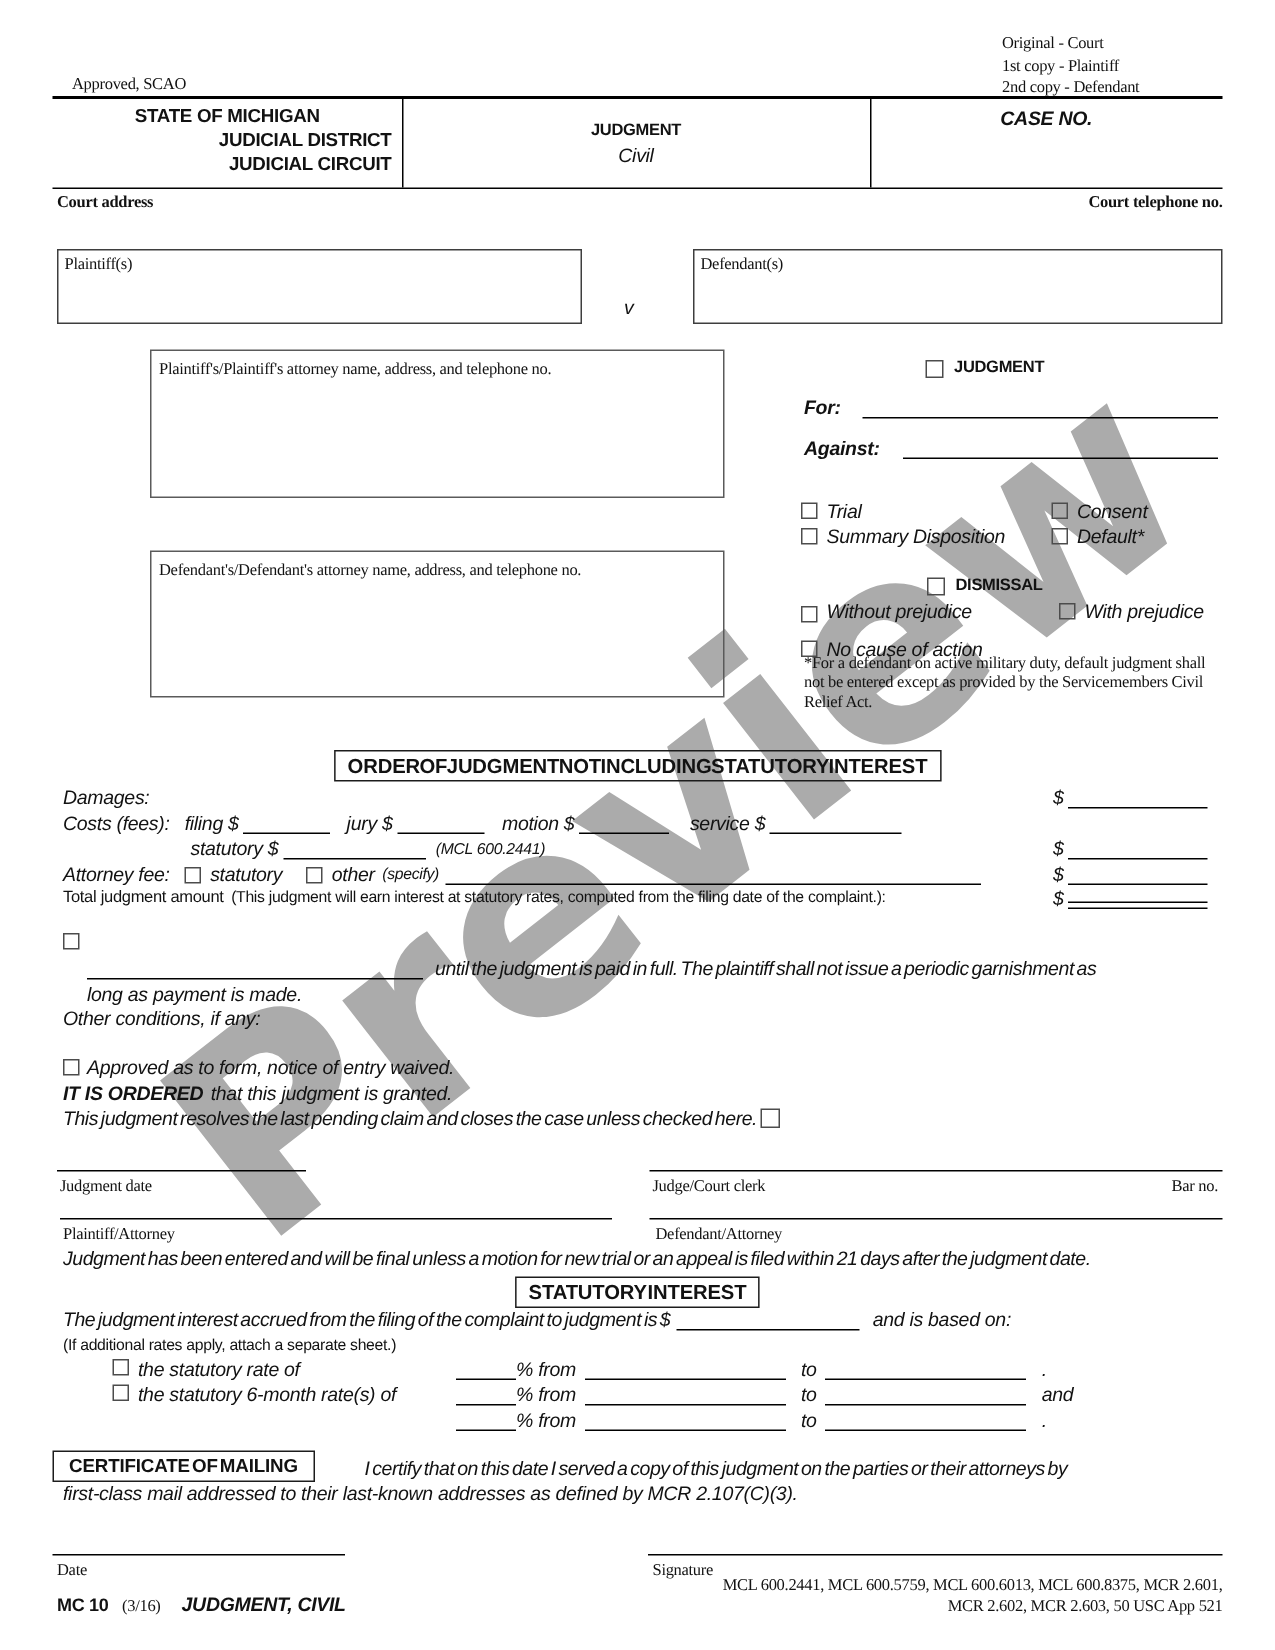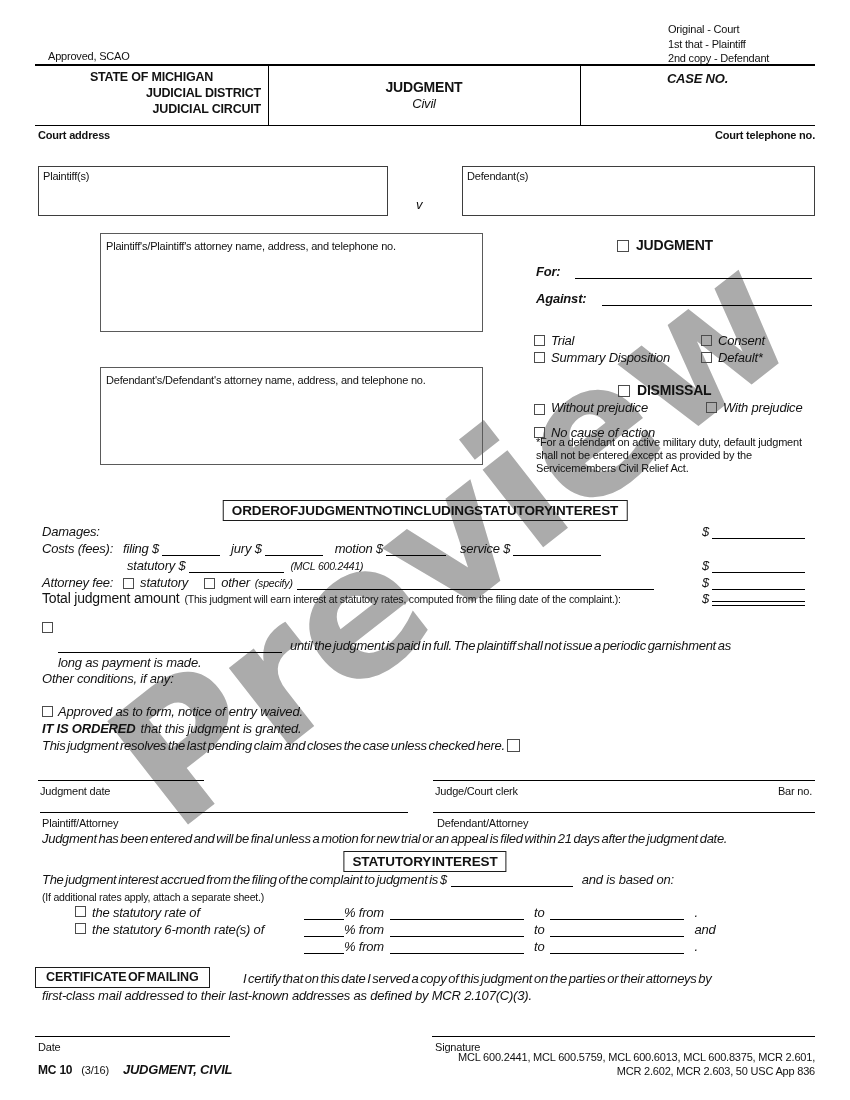--- a/index.html
+++ b/index.html
@@ -7,23 +7,23 @@
   #page {
     position: relative; width: 850px; height: 1100px; background: #fff;
     font-family: "Liberation Sans", "DejaVu Sans", sans-serif;
     color: #121212; letter-spacing: -0.2px; overflow: hidden;
   }
   .layer { position:absolute; inset:0; z-index:1; }
   .abs { position: absolute; white-space: nowrap; }
   .fx  { position: absolute; display: flex; align-items: flex-end; white-space: nowrap; }
   .b   { font-weight: 700; }
   .t13 { font-size: 13px;   line-height: 15px; font-style: italic; }
-  .t135{ font-size: 14px; line-height: 15px; }
+  .t135{ font-size: 11px; line-height: 15px; }
   .t12 { font-size: 12.5px; line-height: 14px; }
-  .t11 { font-size: 11px;   line-height: 13px; }
+  .t11 { font-size: 11px;   line-height: 13px; font-family: Liberation Serif, serif; }
   .t10 { font-size: 10.5px; line-height: 12px; }
   .cmp { word-spacing: -1.5px; letter-spacing: -0.3px; }
   .ctr { text-align: center; }
   .rgt { text-align: right; }
   .cb  { width: 11px; height: 11px; border: 1.4px solid #4c4c4c; flex: none; display:inline-block; background: transparent; }
   .cbA { position: absolute; }
   .fill{ border-bottom: 1.3px solid #000; height: 13px; flex: none; }
   .dbl { height: 5px; border-top: 1.3px solid #000; border-bottom: 1.3px solid #000; }
   .hl  { position: absolute; border-top: 1.4px solid #000; height: 0; }
   .hl2 { position: absolute; border-top: 2.2px solid #000; height: 0; }
@@ -50,21 +50,21 @@
 
 <div id="page">
 
   <div id="watermark">Preview</div>
 
   <div class="layer">
 
     <div class="abs t11" style="left:48px;top:50px">Approved, SCAO</div>
     <div class="abs t11" style="left:668px;top:22px">
       <div style="line-height:14.5px">Original - Court</div>
-      <div style="line-height:14.5px">1st that - Plaintiff</div>
+      <div style="line-height:14.5px">1st copy - Plaintiff</div>
       <div style="line-height:14.5px">2nd copy - Defendant</div>
     </div>
 
     <div class="hl2" style="left:35px;top:64px;width:780px"></div>
     <div class="hl" style="left:35px;top:125px;width:780px"></div>
     <div class="vl" style="left:268px;top:64px;height:61px"></div>
     <div class="vl" style="left:580px;top:64px;height:61px"></div>
 
     <div class="abs t12 b ctr" style="left:35px;top:70px;width:233px">STATE OF MICHIGAN</div>
     <div class="abs t12 b rgt" style="left:35px;top:86px;width:226px">JUDICIAL DISTRICT</div>
@@ -259,21 +259,21 @@
     <div class="titlebox" style="left:35px;top:967px;font-size:12.5px;word-spacing:-2px;padding:2px 10px">CERTIFICATE OF MAILING</div>
     <div class="abs t13 cmp" style="left:243px;top:971px">I certify that on this date I served a copy of this judgment on the parties or their attorneys by</div>
     <div class="abs t13" style="left:42px;top:988px">first-class mail addressed to their last-known addresses as defined by MCR 2.107(C)(3).</div>
 
     <div class="hl" style="left:35px;top:1036px;width:195px"></div>
     <div class="abs t11" style="left:38px;top:1041px">Date</div>
     <div class="hl" style="left:432px;top:1036px;width:383px"></div>
     <div class="abs t11" style="left:435px;top:1041px">Signature</div>
 
     <div class="abs t11 rgt" style="right:35px;top:1051px">MCL 600.2441, MCL 600.5759, MCL 600.6013, MCL 600.8375, MCR 2.601,</div>
-    <div class="abs t11 rgt" style="right:35px;top:1065px">MCR 2.602, MCR 2.603, 50 USC App 836</div>
+    <div class="abs t11 rgt" style="right:35px;top:1065px">MCR 2.602, MCR 2.603, 50 USC App 521</div>
 
     <div class="fx" style="left:38px;top:1062px;align-items:baseline">
       <span class="b" style="font-size:12px">MC 10</span>
       <span class="t11" style="margin-left:9px">(3/16)</span>
       <span class="b t13" style="margin-left:14px">JUDGMENT, CIVIL</span>
     </div>
 
   </div>
 </div>
 

